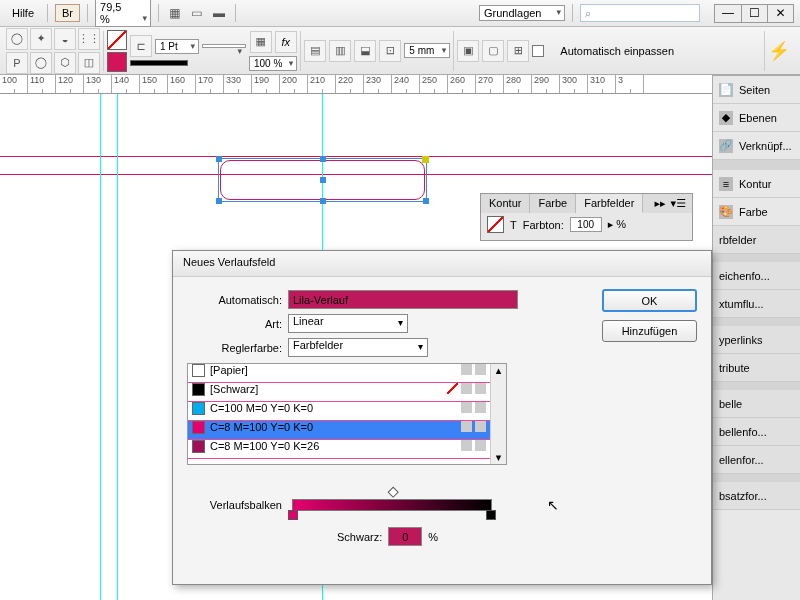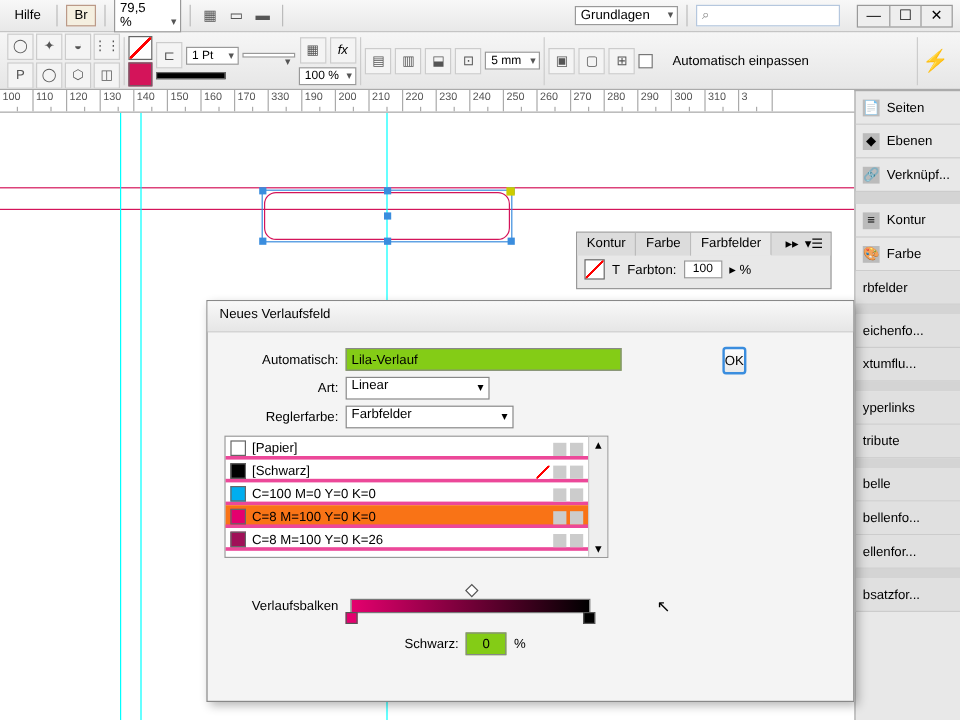--- a/index.html
+++ b/index.html
@@ -46,32 +46,32 @@
 .minipanel .tab{padding:3px 8px;border-right:1px solid #bbb}
 .minipanel .tab.act{background:#e8e8e8;border-bottom:1px solid #e8e8e8}
 .minipanel .tctrl{margin-left:auto;display:flex;padding:3px 6px;gap:5px;font-size:10px}
 .minipanel .row{padding:3px 6px;display:flex;align-items:center;gap:6px;font-size:10px}
 .minipanel .sw{width:17px;height:17px;border:1px solid #666}
 .minipanel .inp{border:1px solid #999;background:#fff;width:32px;height:15px;text-align:center;font-size:10px}
 .dialog{position:absolute;left:172px;top:250px;width:540px;height:335px;background:#f4f4f4;border:1px solid #888;box-shadow:3px 3px 8px rgba(0,0,0,.3);z-index:20}
 .dialog .ttl{height:26px;background:linear-gradient(#f8f8f8,#e6e6e6);border-bottom:1px solid #ccc;padding:5px 10px;font-size:11px}
 .dialog .body{padding:8px 14px;display:flex;gap:14px}
 .dialog .left{flex:1}
-.dialog .right{width:95px;display:flex;flex-direction:row;gap:8px;padding-top:4px}
+.dialog .right{width:95px;display:flex;flex-direction:column;gap:8px;padding-top:4px}
 .dbtn{border:1px solid #777;background:linear-gradient(#fdfdfd,#e9e9e9);height:22px;display:flex;align-items:center;justify-content:center;font-size:11px;border-radius:3px}
 .dbtn.primary{border:2px solid #3a8dde;height:23px}
 .frow{display:flex;align-items:center;gap:6px;margin:5px 0}
 .flbl{width:95px;text-align:right;font-size:11px}
-.finp{border:1px solid #888;background:#84cc16;height:19px;padding:0 4px;font-size:11px}
+.finp{border:1px solid #888;background:#be185d;height:19px;padding:0 4px;font-size:11px}
 .fsel{border:1px solid #888;background:#fff;height:19px;padding:0 18px 12px 4px;font-size:11px;position:relative}
 .fsel::after{content:"▾";position:absolute;right:4px;top:2px;font-size:10px}
 .swlist{border:1px solid #999;background:#fff;margin-top:6px;width:320px;height:102px;display:flex}
 .swlist .items{flex:1}
-.swlist .items .r{height:19px;display:flex;align-items:flex-end;gap:5px;padding:0 4px;font-size:10px;border-bottom:3px solid #ec4899}
-.swlist .items .r.sel{background:#f97316;color:#fff}
+.swlist .items .r{height:19px;display:flex;align-items:flex-start;gap:5px;padding:0 4px;font-size:10px;border-bottom:1px solid #ec4899}
+.swlist .items .r.sel{background:#3b82f6;color:#fff}
 .swlist .items .sw{width:13px;height:13px;border:1px solid #666;flex-shrink:0}
 .swlist .items .icons{margin-left:auto;display:flex;gap:3px}
 .swlist .items .ic{width:11px;height:11px;background:#ccc}
 .swlist .sb{width:16px;background:#eee;border-left:1px solid #ccc;display:flex;flex-direction:column;align-items:center;font-size:9px;color:#888}
 .gradrow{display:flex;align-items:center;gap:10px;margin-top:34px}
 .grad{width:200px;height:12px;background:linear-gradient(90deg,#e4006e,#000);position:relative;border:1px solid #777}
 .grad .dia{position:absolute;top:-9px;left:50%;width:8px;height:8px;background:#fff;border:1px solid #555;transform:rotate(45deg) translateX(-50%)}
 .grad .stop{position:absolute;bottom:-10px;width:10px;height:10px;border:1px solid #555}
 .grad .stop.l{left:-5px;background:#e4006e}
 .grad .stop.r{right:-5px;background:#000}
@@ -350,17 +350,18 @@
         </div>
       </div>
       <div class="frow" style="justify-content:center;margin-top:16px">
         <span>Schwarz:</span>
         <input class="finp" style="width: 34px; text-align: center;" value="0">
         <span>%</span>
       </div>
     </div>
     <div class="right">
       <div class="dbtn primary">OK</div>
+      <div class="dbtn">Hinzufügen</div>
     </div>
   </div>
 </div>
 
 <div class="cursor">↖</div>
 
 </body></html>

